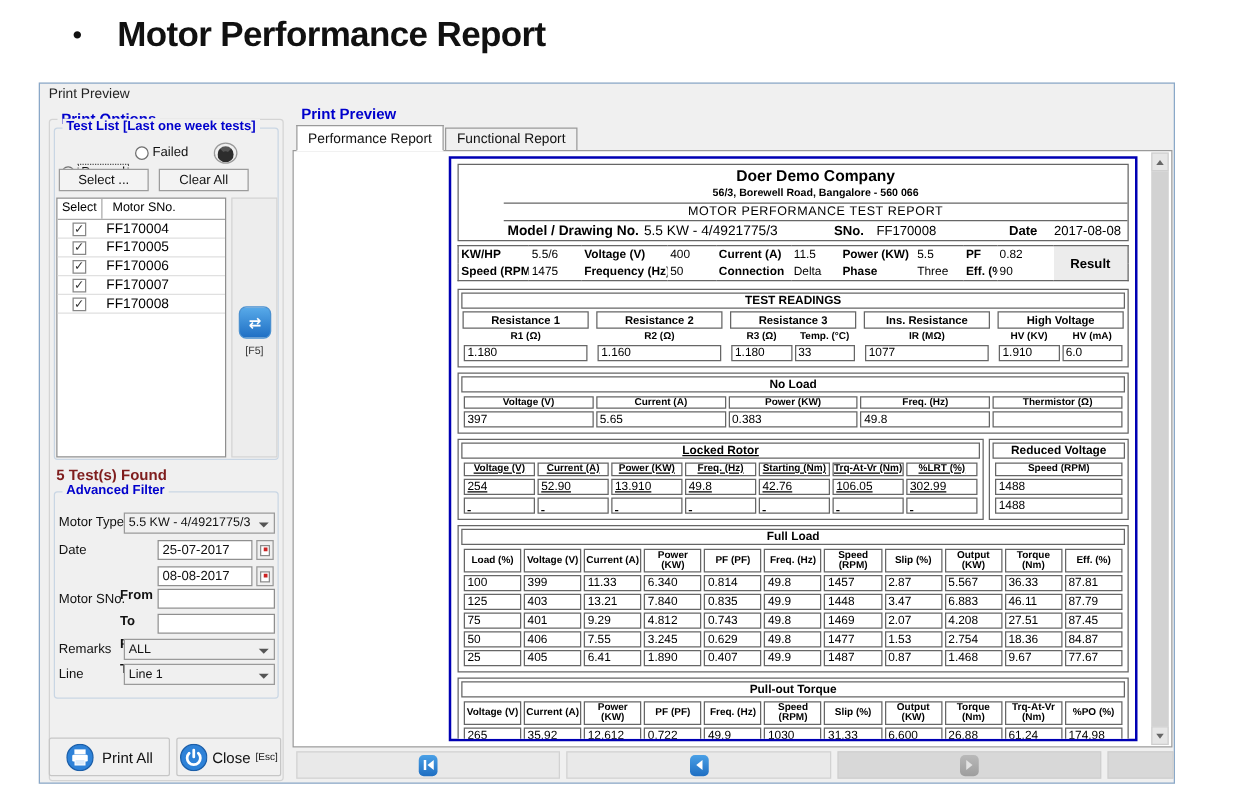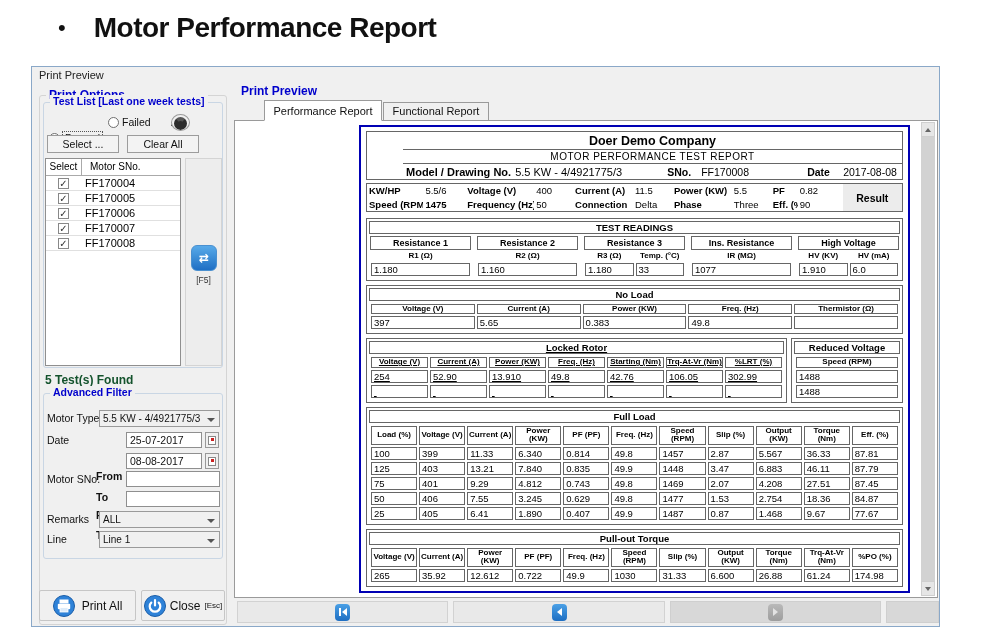--- a/index.html
+++ b/index.html
@@ -41,41 +41,41 @@
          font-size:10px; line-height:9px; text-align:center; color:#333; flex:none; }
   .sno { font-size:11px; padding-left:4px; }
 
   .side-panel { position:absolute; background:#ededed; border:1px solid #d4d4d4; }
   .refresh-btn { position:absolute; left:5px; width:26px; height:26px; border-radius:6px;
                  background:linear-gradient(#58aae9,#1f6fc4); border:1px solid #4a90d0; color:#fff;
                  font-family:"DejaVu Sans", sans-serif; font-size:12px; font-weight:bold;
                  display:flex; align-items:center; justify-content:center; }
   .f5 { position:absolute; width:100%; text-align:center; font-size:8.5px; color:#333; }
 
-  .found { position:absolute; font-size:12px; font-weight:bold; color:#14532d; }
+  .found { position:absolute; font-size:12px; font-weight:bold; color:#7f1d1d; }
 
   .flabel { position:absolute; font-size:10.5px; color:#111; }
   .flabel.b { font-weight:bold;margin-top:36px; }
   .sel { position:absolute; height:17px; background:#f0f0f0; border:1px solid #9a9a9a; font-size:10px;
          line-height:15px; padding:0 14px 0 3px; color:#111; white-space:nowrap; overflow:hidden; }
   .sel::after { content:''; position:absolute; right:4px; top:7px; border:4px solid transparent; border-top-color:#555; }
   .inp { position:absolute; height:16px; background:#fff; border:1px solid #8f8f8f; font-size:10.5px;
          line-height:14px; padding:0 3px; color:#111; }
   .cal { position:absolute; width:14px; height:16px; background:#f0f0f0; border:1px solid #999;
          display:flex; align-items:center; justify-content:center; }
   .cal i { display:block; width:8px; height:9px; background:#fff; border:1px solid #8a8a8a; position:relative; }
   .cal i::after { content:''; position:absolute; right:1px; top:1px; width:3px; height:3px; background:#cc2222; }
 
   .btn-big { position:absolute; background:#f0f0f0; border:1px solid #c6c6c6; border-radius:2px;
              display:flex; align-items:center; justify-content:center; gap:7px; font-size:12px; color:#111; }
   .btn-big .sub { font-size:8px; }
 
   
   .pv-label { position:absolute; font-size:12px; font-weight:bold; color:#0000cc; }
-  .tab { position:absolute; background:#f0f0f0; border:1px solid #9a9a9a; font-size:11px; text-align:center; color:#111;margin-left:27px; }
+  .tab { position:absolute; background:#f0f0f0; border:1px solid #9a9a9a; font-size:11px; text-align:center; color:#111; }
   .tab.active { background:#fff; z-index:3; border-bottom:1px solid #fff; }
   .pv-content { position:absolute; left:202px; top:53px; width:704px; height:478px; background:#fff; border:1px solid #9a9a9a; }
 
   
   .vscroll { position:absolute; left:889px; top:55px; width:14px; height:474px; background:#f1f1f1; }
   .sb-btn { position:absolute; left:0; width:14px; height:15px; background:#e6e6e6; border:1px solid #cfcfcf;
             display:flex; align-items:center; justify-content:center; }
   .tri-up { width:0; height:0; border:3.5px solid transparent; border-bottom:4.5px solid #666; margin-top:-3px; }
   .tri-dn { width:0; height:0; border:3.5px solid transparent; border-top:4.5px solid #666; margin-bottom:-3px; }
   .sb-thumb { position:absolute; left:0; top:15px; width:14px; height:444px; background:#d2d2d2; }
@@ -258,20 +258,21 @@
 
     <div class="tab active" style="left:205px; top:33px; width:118px; height:21px; line-height:20px;">Performance Report</div>
     <div class="tab" style="left:324px; top:35px; width:106px; height:19px; line-height:17px;">Functional Report</div>
 
     <div class="pv-content"></div>
 
     <div class="report-page">
 
       <div class="rep-header">
         <div class="rh-company">Doer Demo Company</div>
+        <div class="rh-addr">56/3, Borewell Road, Bangalore - 560 066</div>
         <div class="rh-div"></div>
         <div class="rh-title">MOTOR  PERFORMANCE  TEST  REPORT</div>
         <div class="rh-div"></div>
         <div class="model-row">
           <span class="b" style="font-size:11px;">Model / Drawing No.</span>
           <span class="mv1" style="font-size:11px;">5.5 KW - 4/4921775/3</span>
           <span class="b ml2">SNo.</span>
           <span class="mv2">FF170008</span>
           <span class="b ml3">Date</span>
           <span class="mv3">2017-08-08</span>
@@ -290,21 +291,21 @@
                 <td class="npl" style="width: 10%;">Current (A)</td>
                 <td style="width: 6.5%;">11.5</td>
                 <td class="npl" style="width: 10%;">Power (KW)</td>
                 <td style="width: 6.5%;">5.5</td>
                 <td class="npl" style="width: 4.5%;">PF</td>
                 <td style="width: 7.5%;">0.82</td>
                 <td class="np-result" rowspan="2" style="width: 10%;">Result</td>
               </tr>
               <tr>
                 <td class="npl" style="width: 9.5%;">Speed (RPM)</td>
-                <td style="width: 7%; font-weight: bold;">1475</td>
+                <td style="width: 7%;">1475</td>
                 <td class="npl" style="width: 11.5%;">Frequency (Hz)</td>
                 <td style="width: 6.5%;">50</td>
                 <td class="npl" style="width: 10%;">Connection</td>
                 <td style="width: 6.5%;">Delta</td>
                 <td class="npl" style="width: 10%;">Phase</td>
                 <td style="width: 6.5%;">Three</td>
                 <td class="npl" style="width: 4.5%;">Eff. (%)</td>
                 <td style="width: 7.5%;">90</td>
               </tr>
             </tbody>

